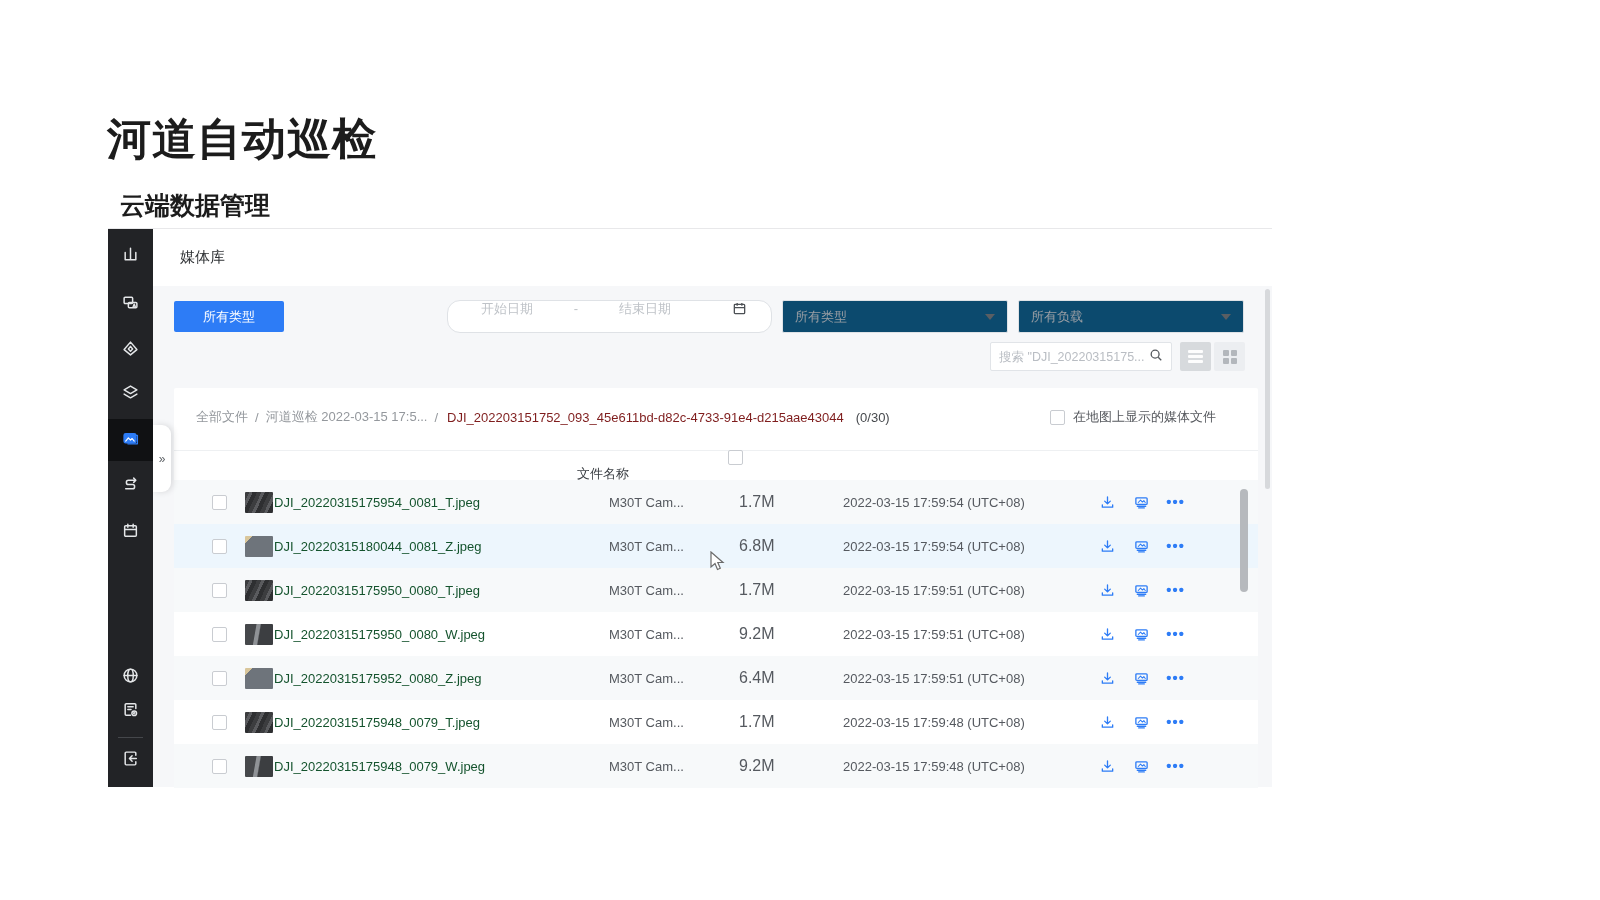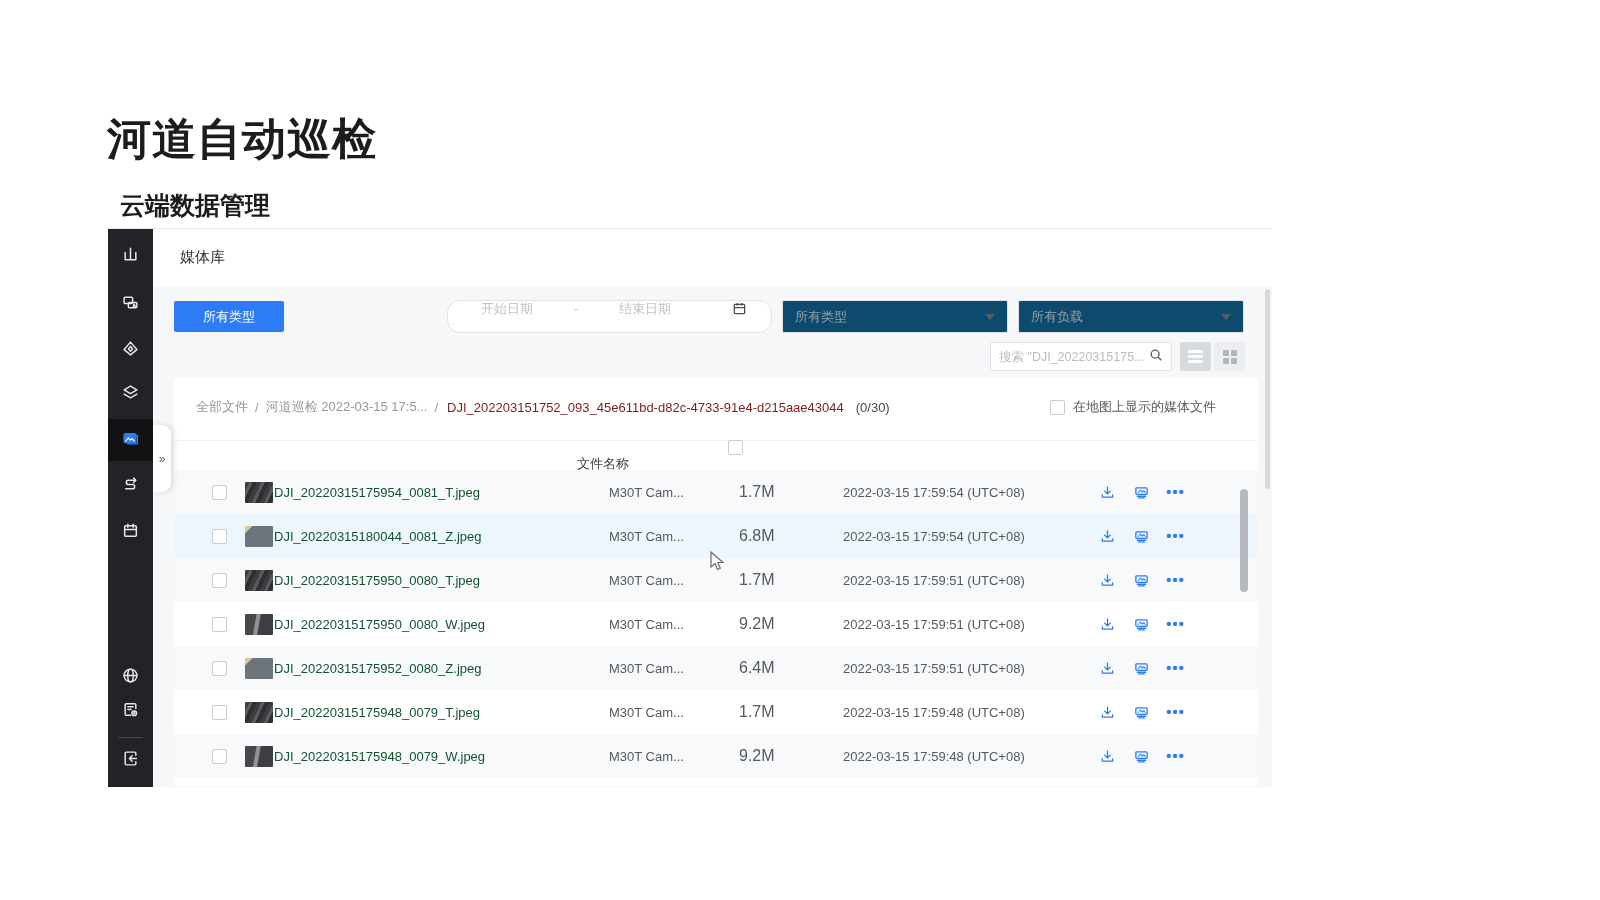--- a/index.html
+++ b/index.html
@@ -56,21 +56,21 @@
   .view-btn { position:absolute; top:56px; width:31px; height:29px; border-radius:2px; display:flex; align-items:center;
     justify-content:center; cursor:pointer; }
   .view-list { left:1027px; background:#d7dadd; }
   .view-list .bars { width:15px; display:flex; flex-direction:column; gap:2px; }
   .view-list .bars i { display:block; height:3px; background:#fdfdfd; border-radius:1px; }
   .view-grid { left:1061px; background:#eceef1; }
   .view-grid .cells { width:14px; height:14px; display:grid; grid-template-columns:1fr 1fr; gap:2px; }
   .view-grid .cells i { background:#b3b7bc; border-radius:1px; }
 
   
-  .card { position:absolute; left:21px; top:92px; width:1084px; height:408px; background:#fff; border-radius:2px; }
+  .card { position:absolute; left:21px; top:102px; width:1084px; height:408px; background:#fff; border-radius:2px; }
 
   .crumb-row { position:absolute; left:0; top:17px; width:100%; height:24px; font-size:13px; display:flex; align-items:center; }
   .crumb-row .lead { margin-left:22px; color:#94989d; display:flex; gap:7px; align-items:center; }
   .crumb-row .lead span { cursor:pointer; }
   .crumb-current { color:#7f1d1d; margin-left:9px; }
   .crumb-count { color:#46494d; margin-left:12px; }
   .map-toggle { position:absolute; right:42px; top:0; height:24px; display:flex; align-items:center; gap:8px; font-size:13px; color:#56595e; }
 
   .checkbox { width:15px; height:15px; border:1px solid #c9ccd1; border-radius:2px; background:#fff; cursor:pointer; flex:none; }
 

